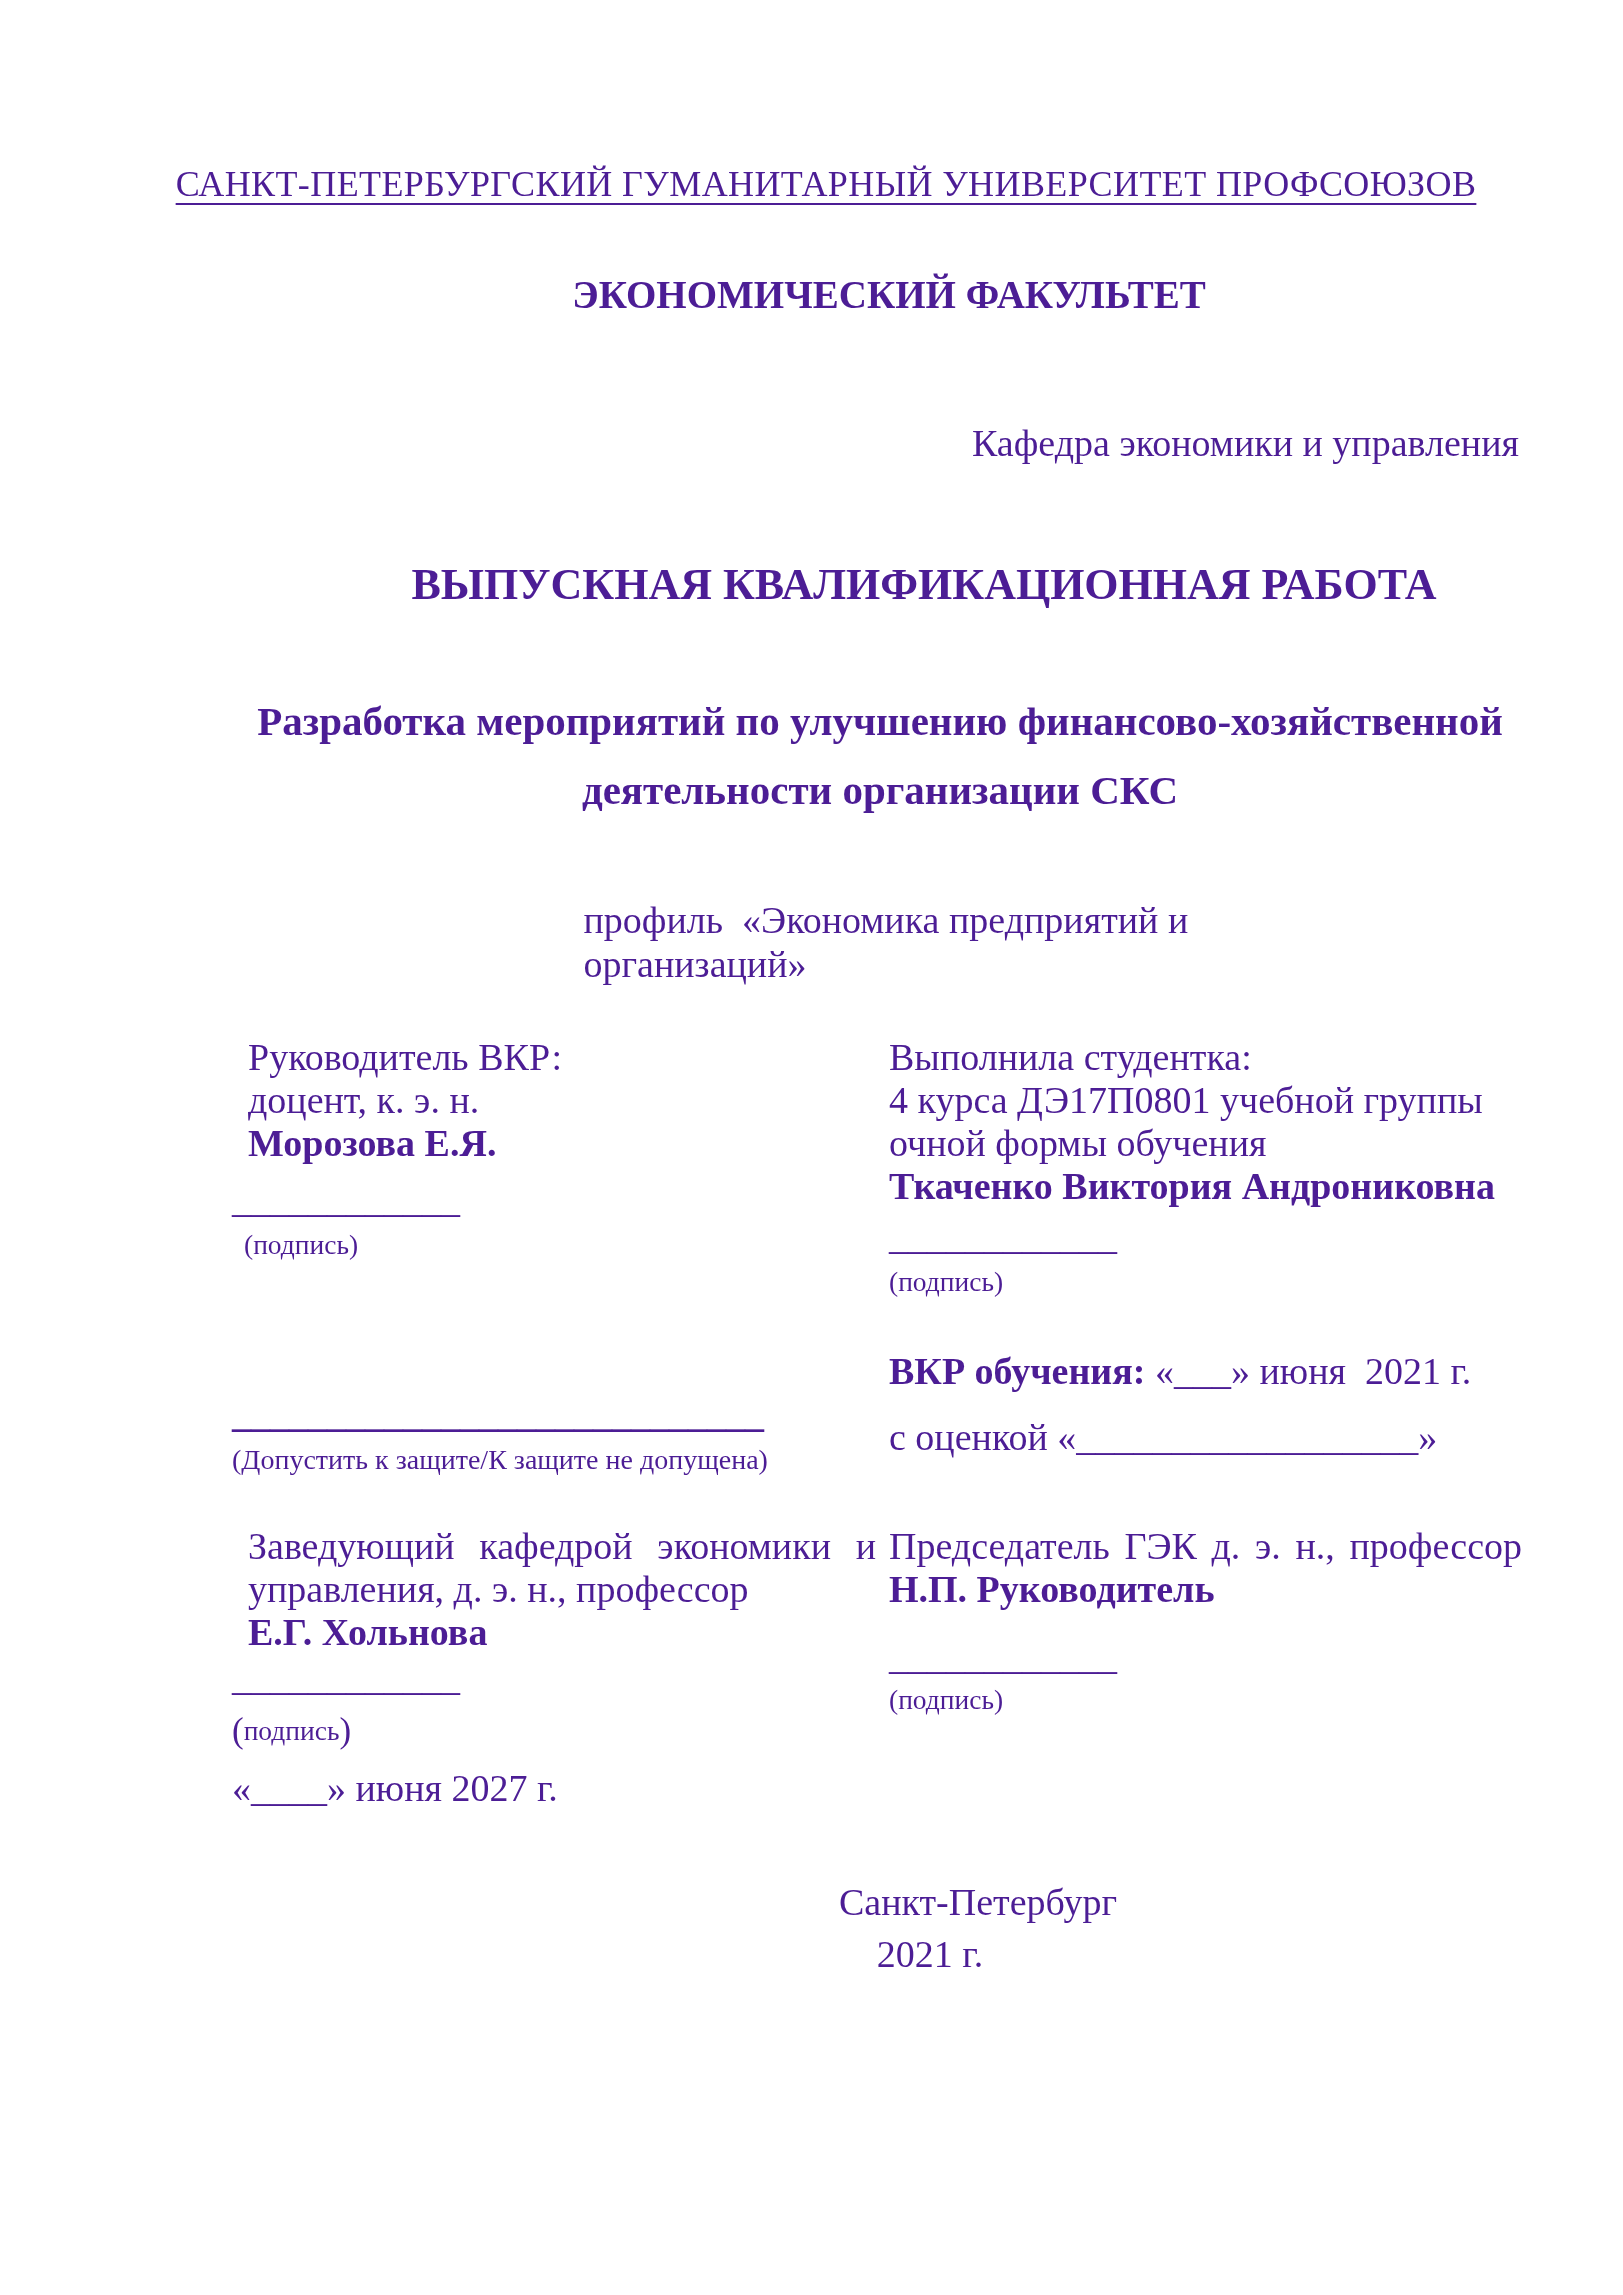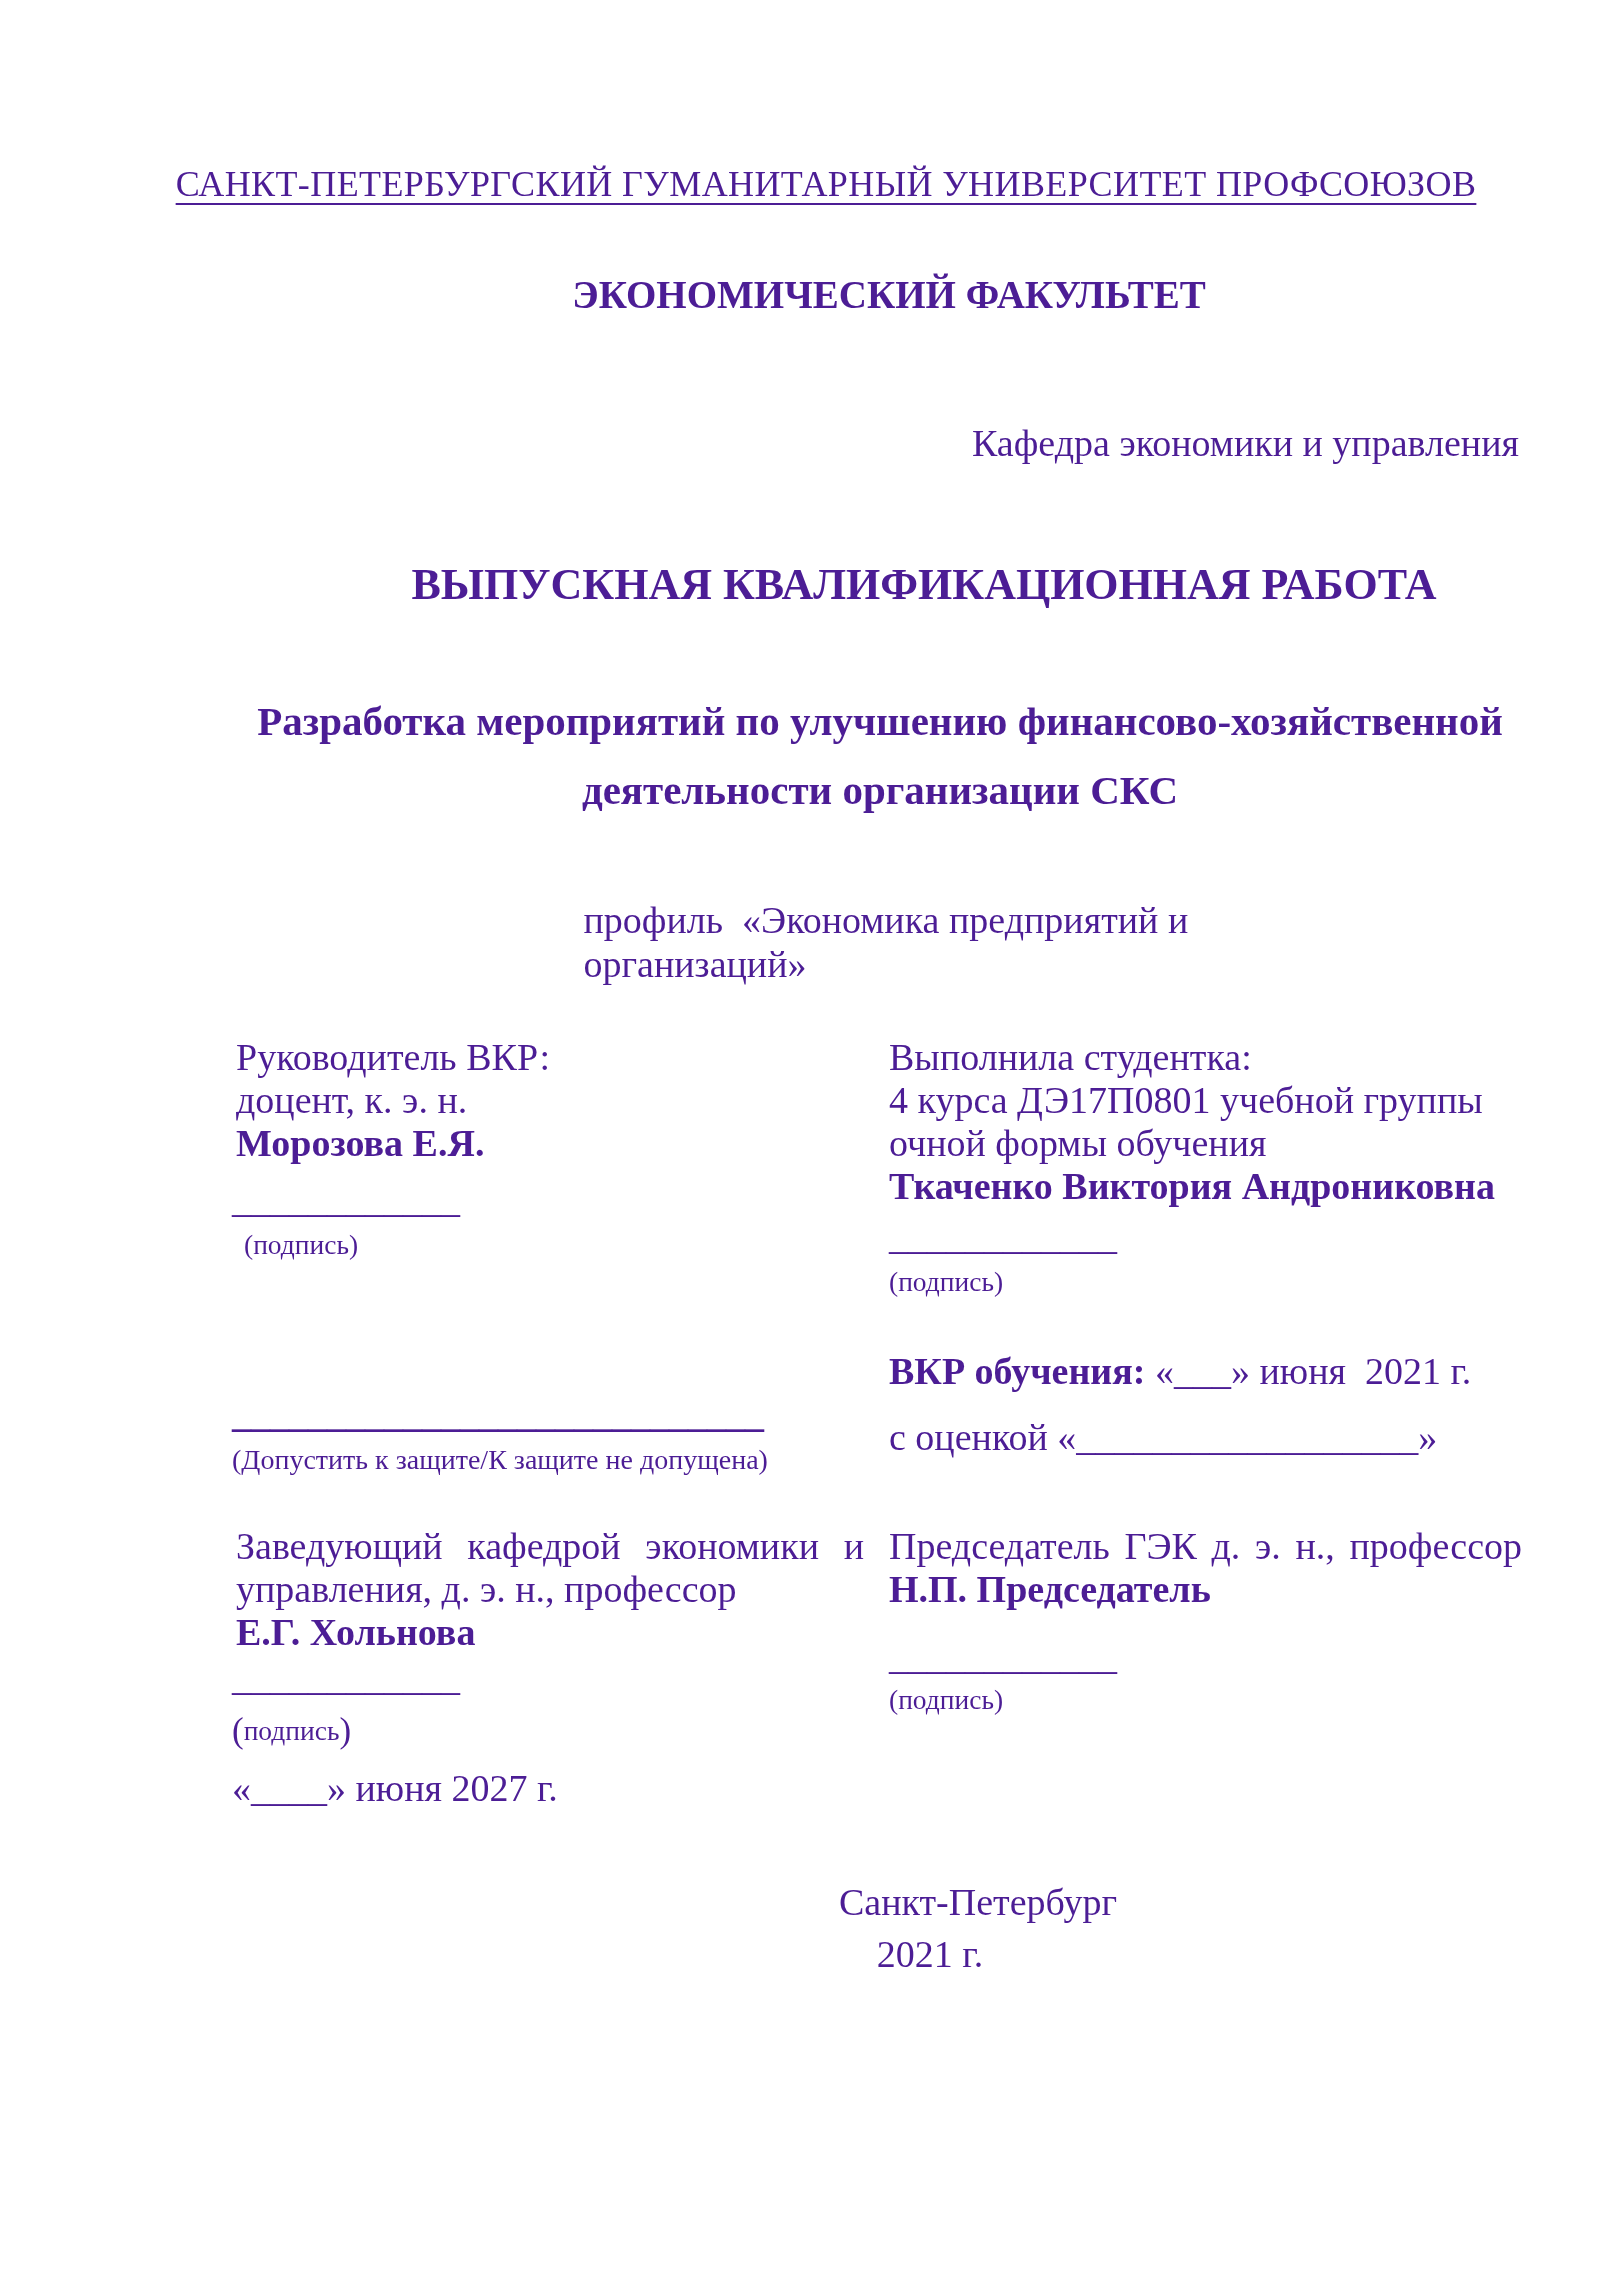--- a/index.html
+++ b/index.html
@@ -17,21 +17,21 @@
   .pre  { white-space:pre-wrap; }
   .b    { font-weight:bold; }
   .u    { text-decoration:underline; text-decoration-thickness:2.4px; text-underline-offset:7px; }
   .f-univ  { font-size:36px; letter-spacing:0.4px; }
   .f-fac   { font-size:39px; font-weight:bold;margin-left:14px; }
   .f-head  { font-size:44px; font-weight:bold; }
   .f-title { font-size:41px; font-weight:bold; }
   .f-small { font-size:27.5px; }
   .f-cap36 { font-size:28px; }
   .lh55 > div { line-height:43px; white-space:nowrap; }
-  .col-l { left:236px; width:628px; }
+  .col-l { left:248px; width:628px; }
   .col-r { left:889px; width:633px; }
   .justify-full { text-align:justify; text-align-last:justify; white-space:normal; }
   .sigline { line-height:43px; white-space:nowrap; letter-spacing:0; }
   .bigparen { font-size:35px; vertical-align:-1.6px; }
 </style>
 </head>
 <body>
 
 <div class="page">
 
@@ -81,21 +81,21 @@
     <div class="b">Е.Г. Хольнова</div>
   </div>
   <div class="abs sigline" style="left:232px; top:1656px;">____________</div>
   <div class="abs f-small" style="left:232px; top:1711px; white-space:nowrap;">
     <span class="bigparen">(</span><span>подпись</span><span class="bigparen">)</span>
   </div>
   <div class="abs pre" style="left:232px; top:1766px; white-space:nowrap;">«____»  июня  2027 г.</div>
 
   <div class="abs col-r lh55" style="top:1525px;">
     <div class="justify-full" style="width:633px;">Председатель ГЭК д. э. н., профессор</div>
-    <div class="b">Н.П. Председатель</div>
+    <div class="b">Н.П. Руководитель</div>
   </div>
   <div class="abs sigline" style="left:889px; top:1635px;">____________</div>
   <div class="abs f-small" style="left:889px; top:1684px;">(подпись)</div>
 
   <div class="cx" style="left:978px; top:1880px;">Санкт-Петербург</div>
   <div class="cx" style="left:930px; top:1932px;">2021 г.</div>
 
 </div>
 
 

